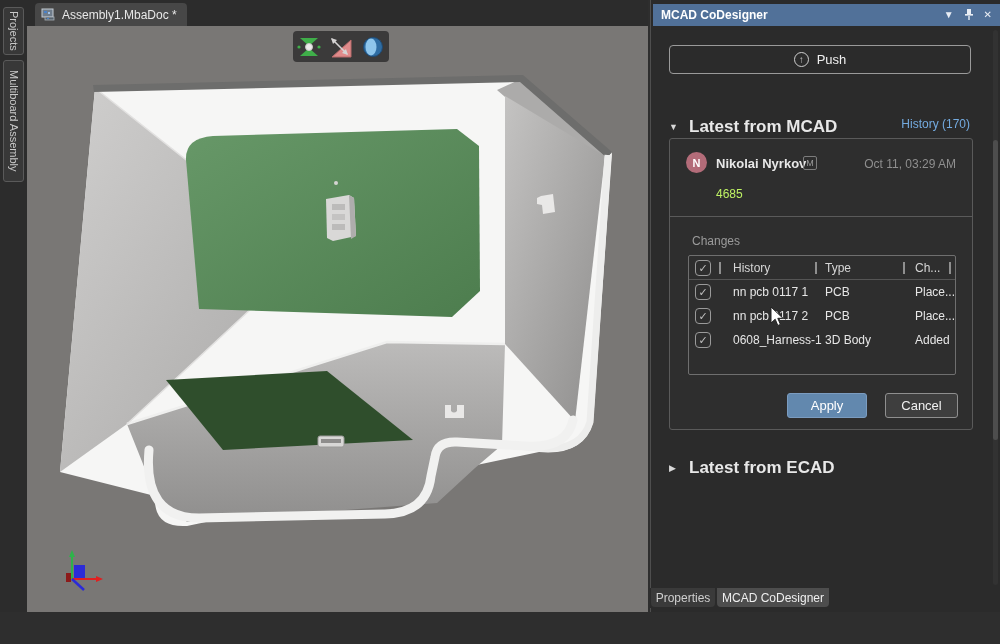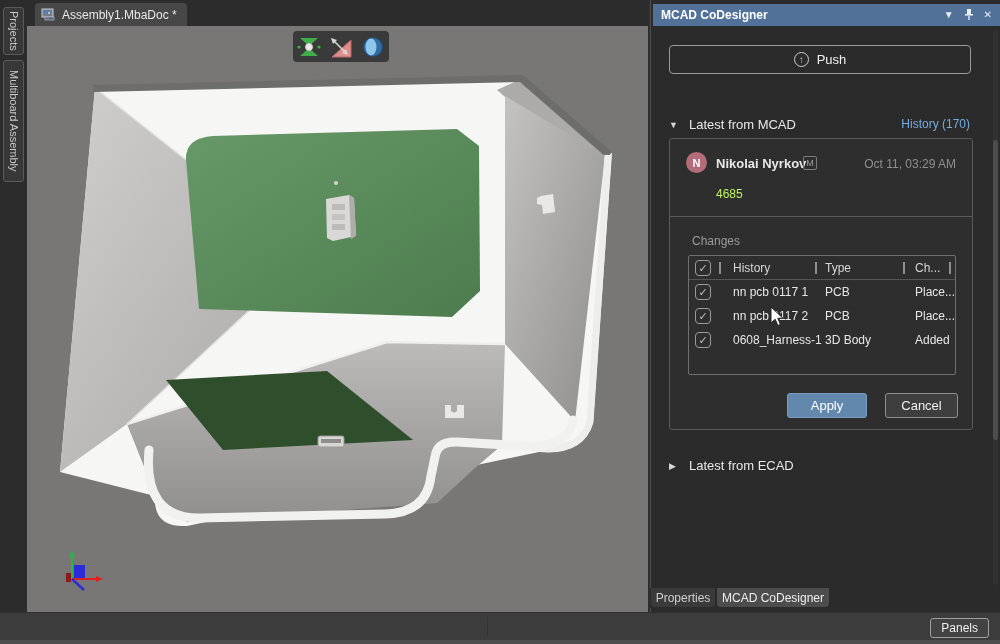--- a/index.html
+++ b/index.html
@@ -38,21 +38,21 @@
   .panel-scroll .thumb { position:absolute; left:0; width:5px; top:110px; height:300px; background:#4d4d4d; border-radius:3px; }
 
   .push-btn { position:absolute; left:18px; top:45px; width:302px; height:29px; background:transparent;
               border:1px solid #9a9a9a; border-radius:4px; color:#f0f0f0; font-size:13px;
               display:flex; align-items:center; justify-content:center; gap:8px; cursor:default; }
   .push-circ { width:15px; height:15px; border:1px solid #cfcfcf; border-radius:50%; color:#cfcfcf;
                font-size:10px; line-height:13px; text-align:center; display:inline-block; }
 
   .sect { position:absolute; left:18px; display:flex; align-items:center; gap:10px; }
   .sect-arrow { color:#d8d8d8; font-size:9px; width:10px; }
-  .sect-label { color:#e8e8e8; font-size:13px; font-weight:normal; }
+  .sect-label { color:#e8e8e8; font-size:17px; font-weight:bold; }
   .hist-link { position:absolute; right:30px; top:117px; color:#74abe0; font-size:12px; cursor:pointer; }
 
   .card { position:absolute; left:18px; top:138px; width:304px; height:292px; background:#2e2e2e;
           border:1px solid #5a5a5a; border-radius:3px; }
   .avatar { position:absolute; left:16px; top:13px; width:21px; height:21px; border-radius:50%;
             background:#b36c79; color:#fff; font-size:11px; font-weight:bold;
             display:flex; align-items:center; justify-content:center; }
   .commit-name { position:absolute; left:46px; top:17px; color:#e8e8e8; font-size:13px; font-weight:bold; }
   .m-badge { position:absolute; left:133px; top:17px; width:14px; height:14px; border:1px solid #7c7c7c;
              border-radius:2px; color:#9c9c9c; font-size:9px; display:flex; align-items:center; justify-content:center; }
@@ -302,23 +302,18 @@
       <span class="sect-arrow">▶</span>
       <span class="sect-label">Latest from ECAD</span>
     </div>
   </div>
 
   <div class="panel-tabs">
     <div class="ptab inactive">Properties</div>
     <div class="ptab active">MCAD CoDesigner</div>
   </div>
 
-  <div class="statusbar">
-    <span class="sb-divider"></span>
-    <button class="panels-btn">Panels</button>
-    <div class="edge"></div>
-  </div>
 
   <svg class="cursor" viewBox="0 0 16 22">
     <polygon points="1,1 1,17 5.2,13.2 7.8,19.5 10.4,18.4 7.8,12.3 13,12.3" fill="#ffffff" stroke="#222222" stroke-width="1"></polygon>
   </svg>
 
 </div>
 
 </body></html>

